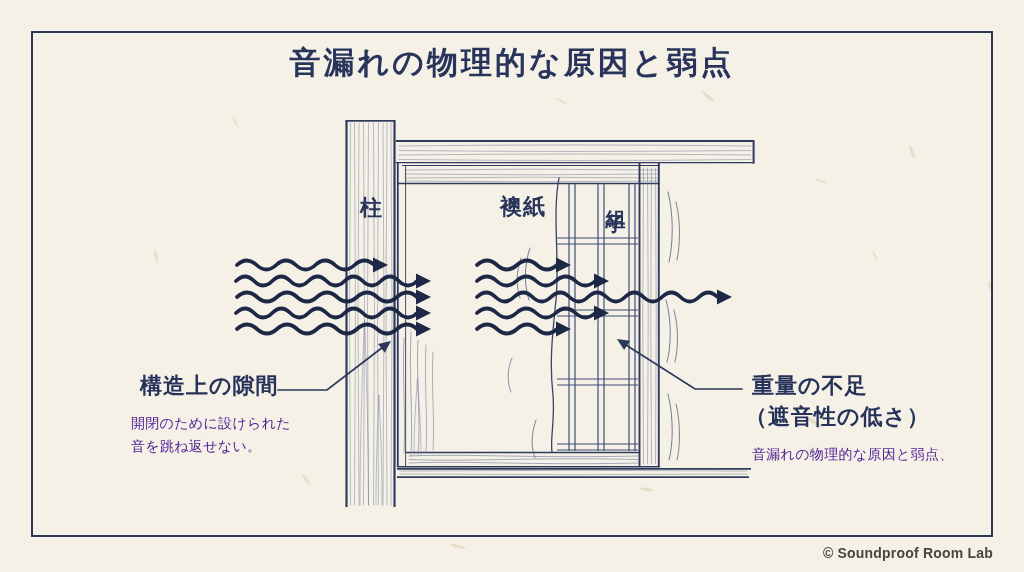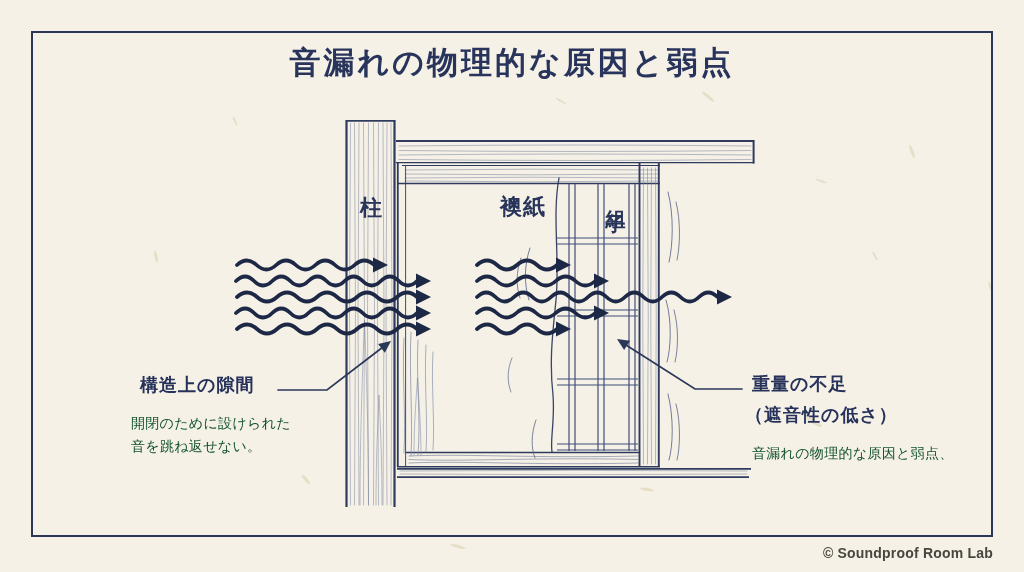--- a/index.html
+++ b/index.html
@@ -19,26 +19,26 @@
     position:absolute;left:0;top:42px;width:100%;
     text-align:center;font-size:31px;font-weight:600;letter-spacing:3px;
     color:#28345c;margin:0;
   }
   svg.diagram{position:absolute;left:0;top:0;width:1024px;height:572px;pointer-events:none;}
   .label{position:absolute;color:#28345a;font-size:22px;font-weight:600;letter-spacing:1px;line-height:1;}
   .label-pillar{left:360px;top:197px;}
   .label-paper{left:500px;top:196px;}
   .label-kumiko{left:606px;top:194px;writing-mode:vertical-rl;font-size:20px;letter-spacing:4px;}
   .annot{position:absolute;}
-  .annot-heading{font-size:18px;line-height:31px;font-weight:600;letter-spacing:1px;color:#26325a;}
-  .annot-desc{margin-top:11px;font-size:14px;line-height:23px;font-weight:500;letter-spacing:.3px;color:#14532d;}
+  .annot-heading{font-size:22px;line-height:31px;font-weight:600;letter-spacing:1px;color:#26325a;}
+  .annot-desc{margin-top:11px;font-size:14px;line-height:23px;font-weight:500;letter-spacing:.3px;color:#4c1d95;}
   .annot-left{left:137px;top:370px;}
   .annot-left .h1{padding-left:3px;}
   .annot-left .annot-desc{margin-left:-6px;}
-  .annot-right{left:745px;top:370px;font-family:Liberation Mono, monospace;}
+  .annot-right{left:745px;top:370px;}
   .annot-right .h1{padding-left:7px;}
   .annot-right .annot-desc{padding-left:7px;}
   .credit{
     position:absolute;right:31px;top:545px;
     font-size:14px;font-weight:700;color:#47473f;letter-spacing:.2px;
   }
 </style>
 </head>
 <body>
 

